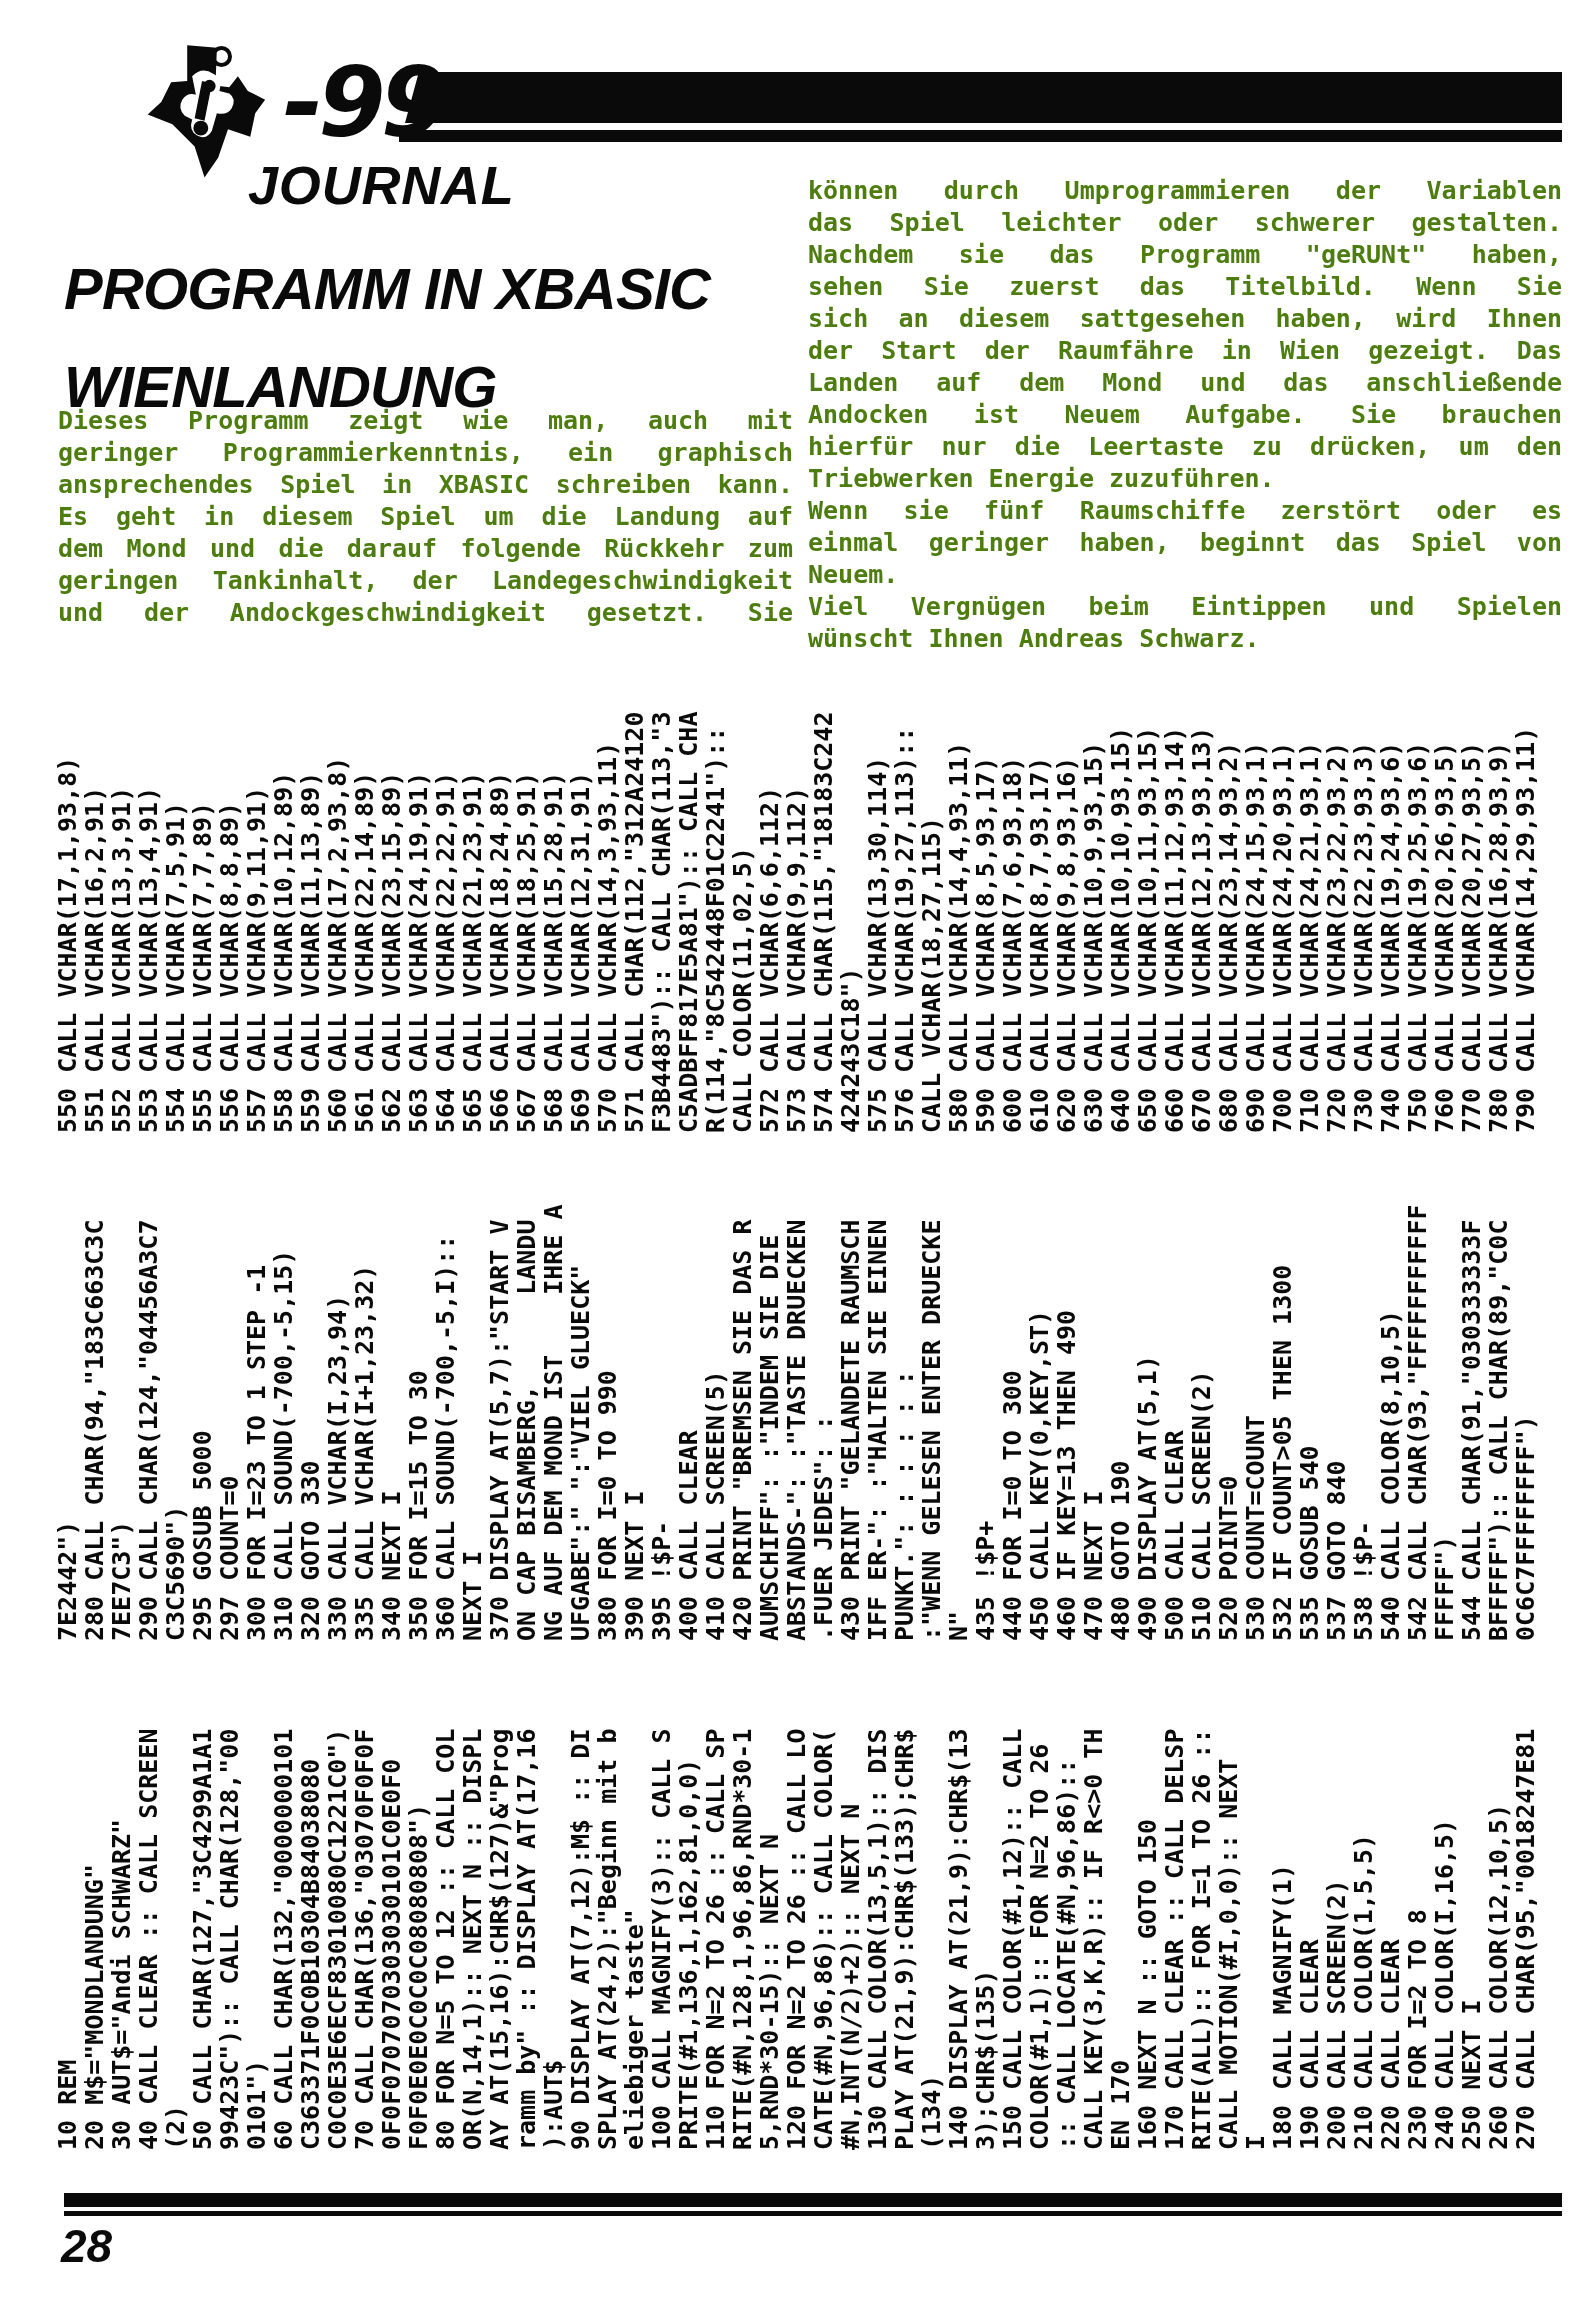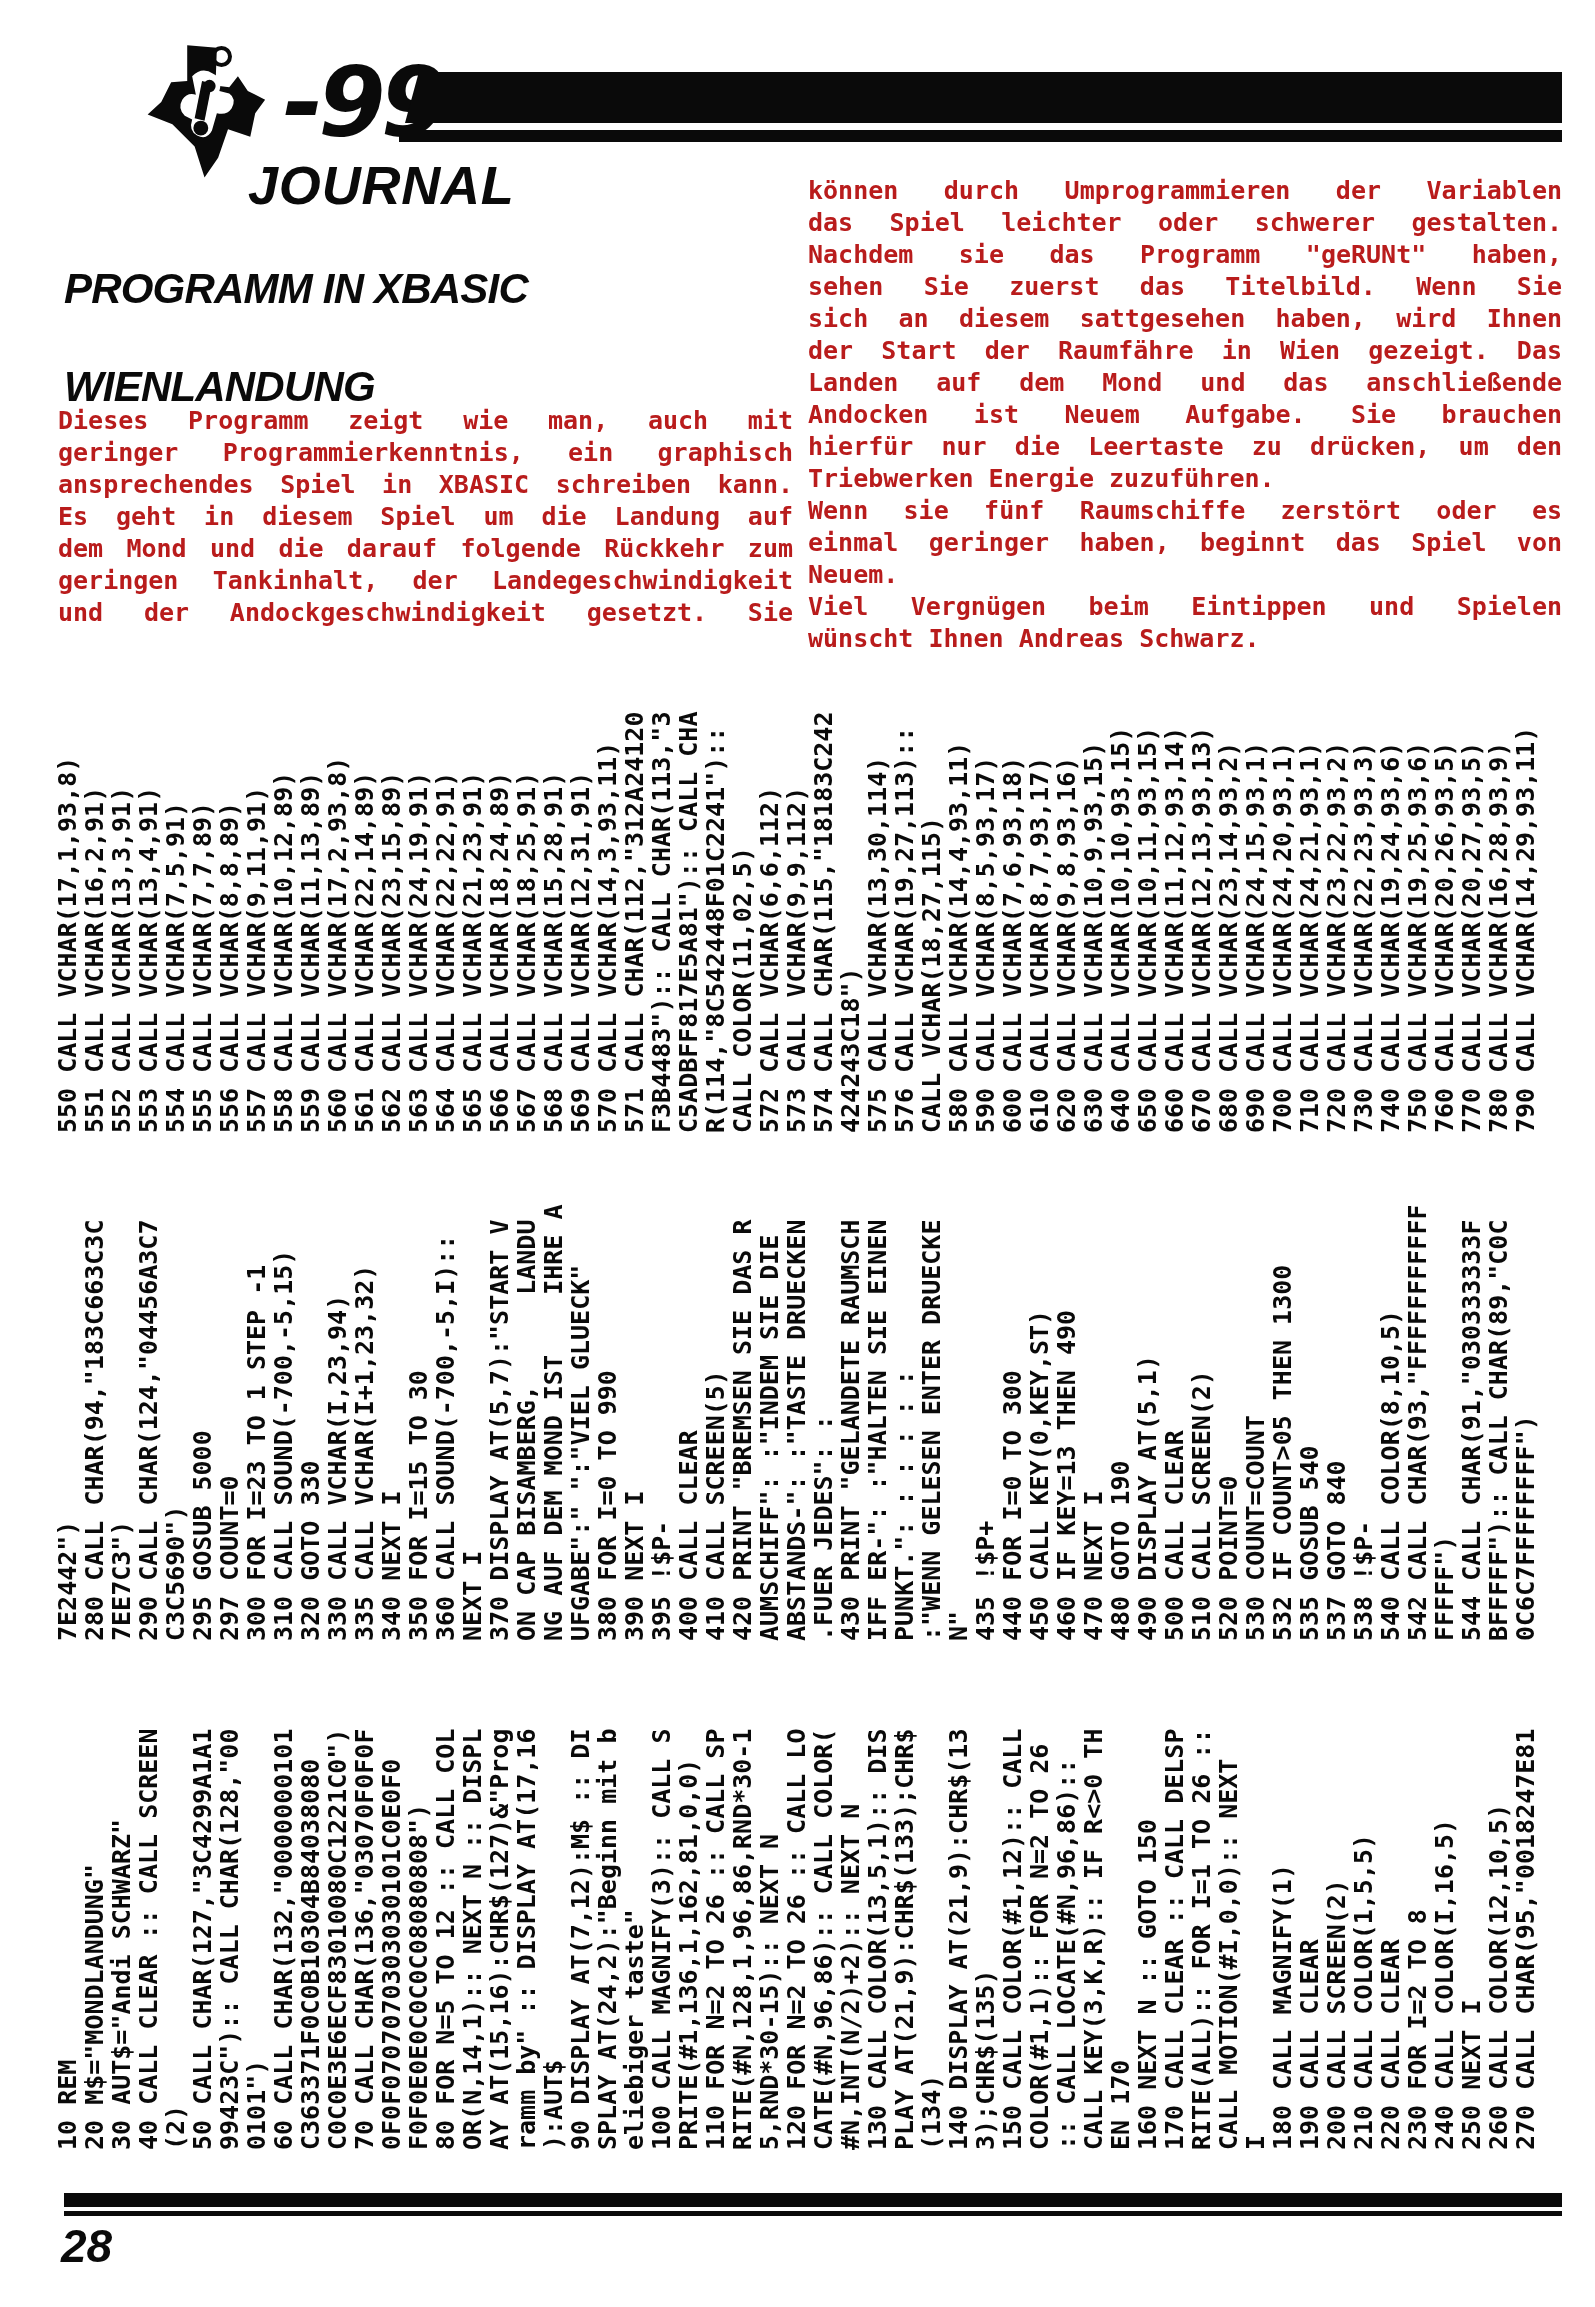--- a/index.html
+++ b/index.html
@@ -20,28 +20,28 @@
     left:239px;top:158px;font-family:"Liberation Sans",sans-serif;font-weight:bold;
     font-style:italic;font-size:54px;line-height:54px;letter-spacing:0.8px;margin-left:9px;
   }
   #bar-thick{left:405px;top:72px;width:1157px;height:51px;background:#0a0a0a;
     clip-path:polygon(1.2% 0,100% 0,100% 100%,0 100%);}
   #bar-thin{left:399px;top:130px;width:1163px;height:12.4px;background:#0a0a0a;}
 
   
   .headline{
     font-family:"Liberation Sans",sans-serif;font-weight:bold;font-style:italic;
-    font-size:42px;line-height:58px;letter-spacing:-0.8px;color:#0a0a0a;white-space:nowrap;
+    font-size:58px;line-height:58px;letter-spacing:-0.8px;color:#0a0a0a;white-space:nowrap;
   }
   #headline-1{left:64px;top:260px;}
   #headline-2{left:64px;top:358px;}
 
   
   .intro{
-    font:bold 25px/32px "DejaVu Sans Mono",monospace;color:#b91c1c;
+    font:bold 25px/32px "DejaVu Sans Mono",monospace;color:#4d7c0f;
   }
   .tline{text-align:justify;text-align-last:justify;white-space:normal;}
   .tline.noj{text-align-last:left;}
   #intro-left{left:58px;top:405px;width:735px;}
   #intro-right{left:808px;top:175px;width:754px;}
 
   
   .band{overflow:visible;}
   .band .rot{
     position:absolute;left:0;top:0;width:461px;

